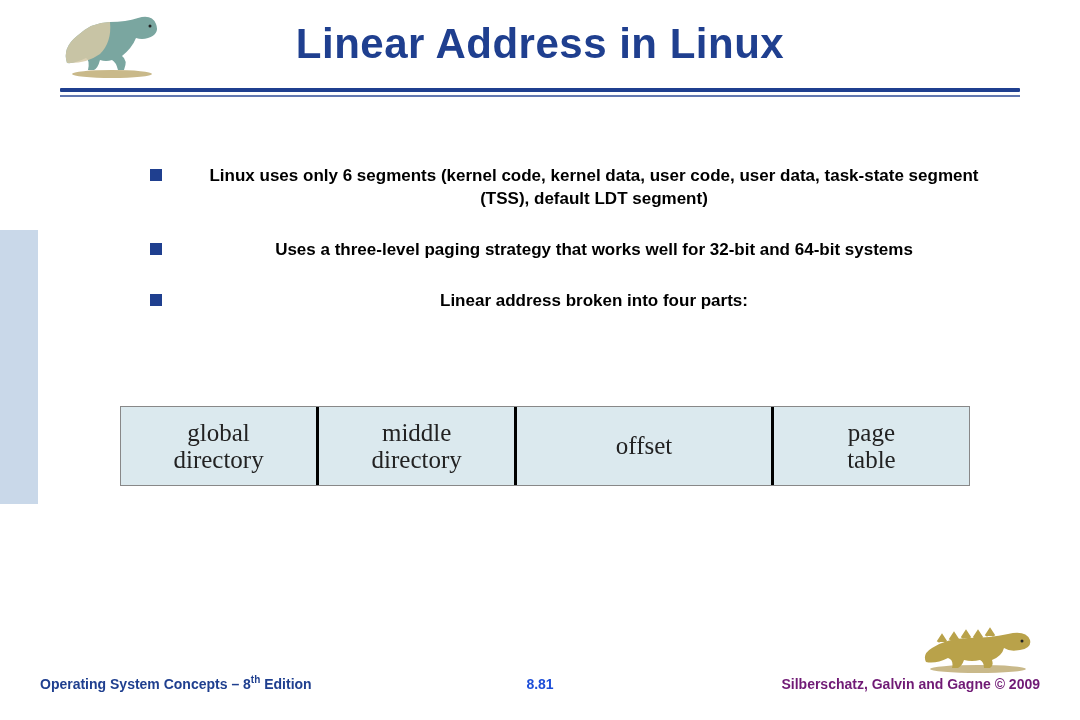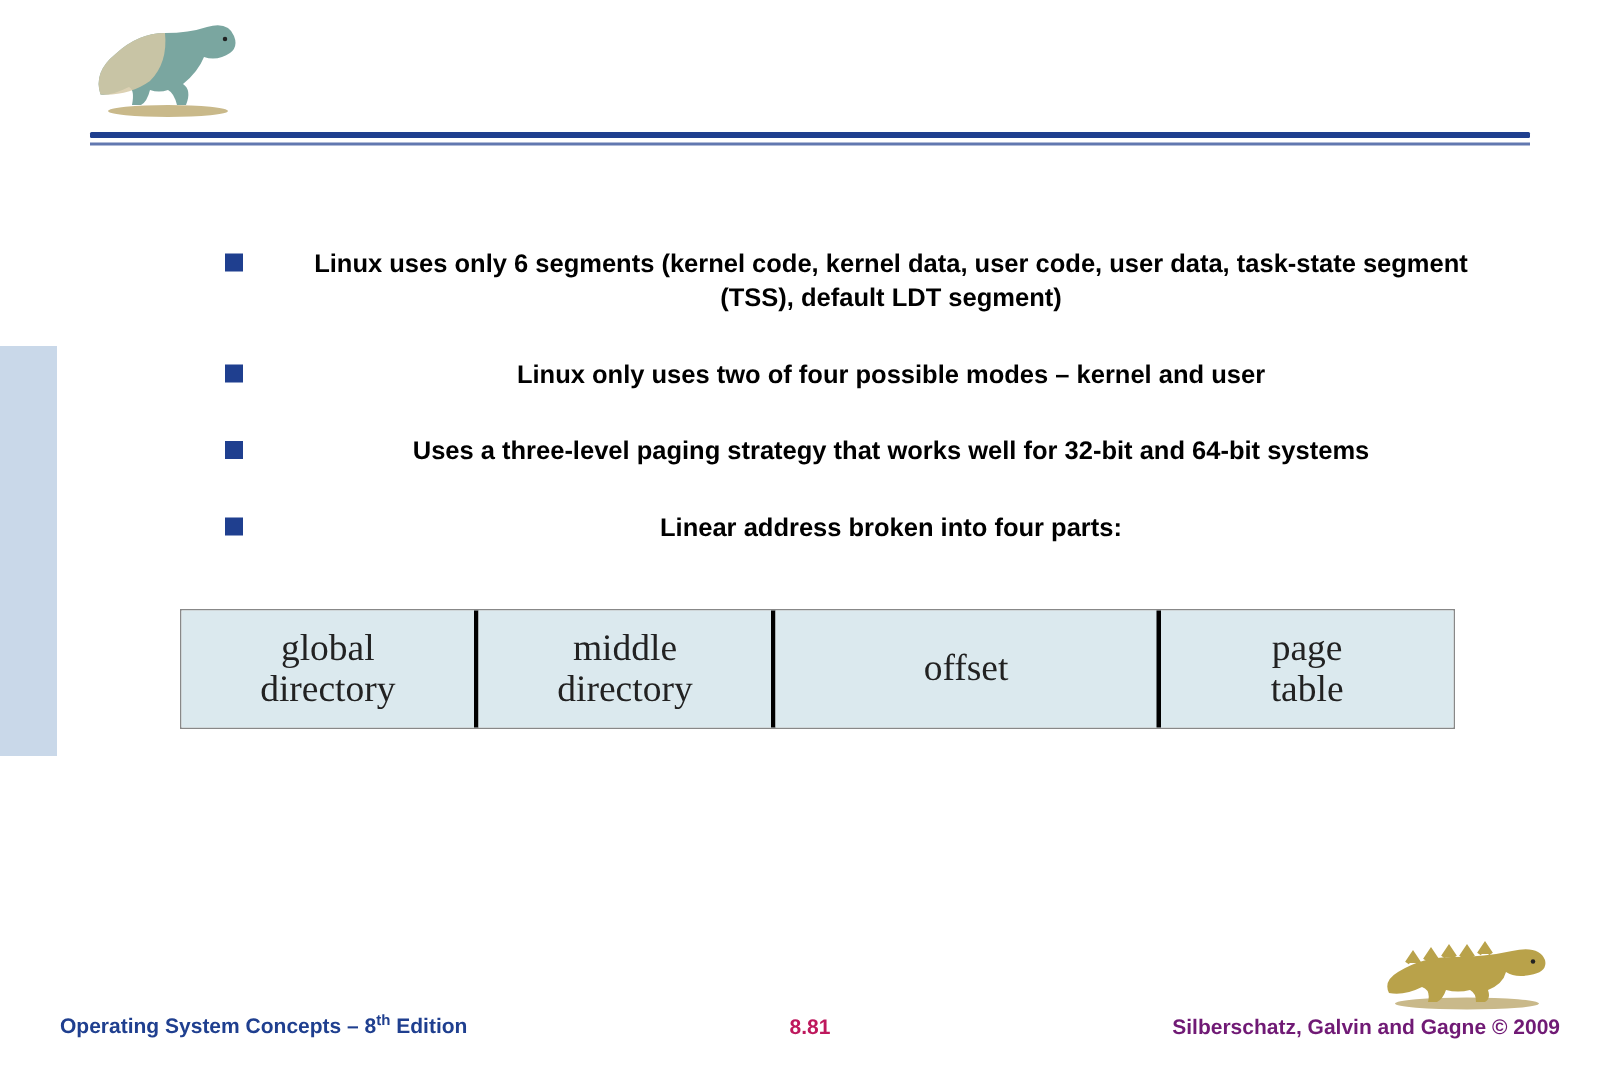--- a/index.html
+++ b/index.html
@@ -18,49 +18,48 @@
   .diagram { position:absolute; left:120px; right:110px; top:406px; height:80px; display:flex; border:1px solid #888; }
   .cell { flex:1; display:flex; align-items:center; justify-content:center; text-align:center; font-family:Georgia,'Times New Roman',serif; font-size:25px; color:#222; background:#dbe9ee; border-right:3px solid #000000; line-height:1.1; }
   .cell:last-child { border-right:none; }
   .cell.offset { flex:1.3; }
   .after { position:absolute; left:150px; right:80px; top:540px; font-size:17px; font-weight:bold; }
   .after .bullet { margin-bottom:0; }
   .dino-bot { position:absolute; right:42px; bottom:46px; width:120px; height:60px; }
   .footer { position:absolute; left:0; right:0; bottom:28px; height:24px;padding-left:13px; }
   .f-left { position:absolute; left:40px; bottom:0; font-size:14px; font-weight:bold; color:#1f3f8f; }
   .f-left .th { font-size:10px; vertical-align:super; }
-  .f-center { position:absolute; left:50%; transform:translateX(-50%); bottom:0; font-size:14px; font-weight:bold; color:#be185d; }
+  .f-center { position:absolute; left:50%; transform:translateX(-50%); bottom:0; font-size:14px; font-weight:bold; color:#1d4ed8; }
   .f-right { position:absolute; right:40px; bottom:0; font-size:14px; font-weight:bold; color:#701a75; }
 </style>
 </head>
 <body>
 
 <div class="slide">
   <div class="sidebar"></div>
 
   <div class="dino-top">
     <svg viewBox="0 0 120 72">
       <ellipse cx="60" cy="66" rx="40" ry="4" fill="#c9b98a"></ellipse>
       <path d="M15 55 Q10 40 25 28 Q40 14 58 14 Q74 14 86 10 Q100 6 104 16 Q108 26 96 30 Q90 32 84 30 Q80 40 70 48 Q76 52 72 62 L66 62 Q64 54 60 52 Q54 54 48 52 Q46 60 42 62 L36 62 Q38 52 34 50 Q22 56 15 55 Z" fill="#7aa6a0"></path>
       <path d="M15 55 Q10 40 25 28 Q40 14 58 14 Q60 34 48 46 Q34 56 15 55 Z" fill="#d6c9a6" opacity="0.85"></path>
       <circle cx="98" cy="18" r="1.5" fill="#222"></circle>
     </svg>
   </div>
 
+  <div class="header">
+    <div class="title">Linear Address in Linux</div>
+  </div>
   <div class="rule"></div>
   <div class="rule2"></div>
 
   <div class="content">
     <div class="bullet">
       <div class="sq"></div>
       <div class="txt">Linux uses only 6 segments (kernel code, kernel data, user code, user data, task-state segment (TSS), default LDT segment)</div>
-    </div>
-    <div class="bullet">
-      <div class="sq"></div>
-      <div class="txt">Linux only uses two of four possible modes – kernel and user</div>
     </div>
     <div class="bullet">
       <div class="sq"></div>
       <div class="txt">Uses a three-level paging strategy that works well for 32-bit and 64-bit systems</div>
     </div>
     <div class="bullet">
       <div class="sq"></div>
       <div class="txt">Linear address broken into four parts:</div>
     </div>
   </div>

